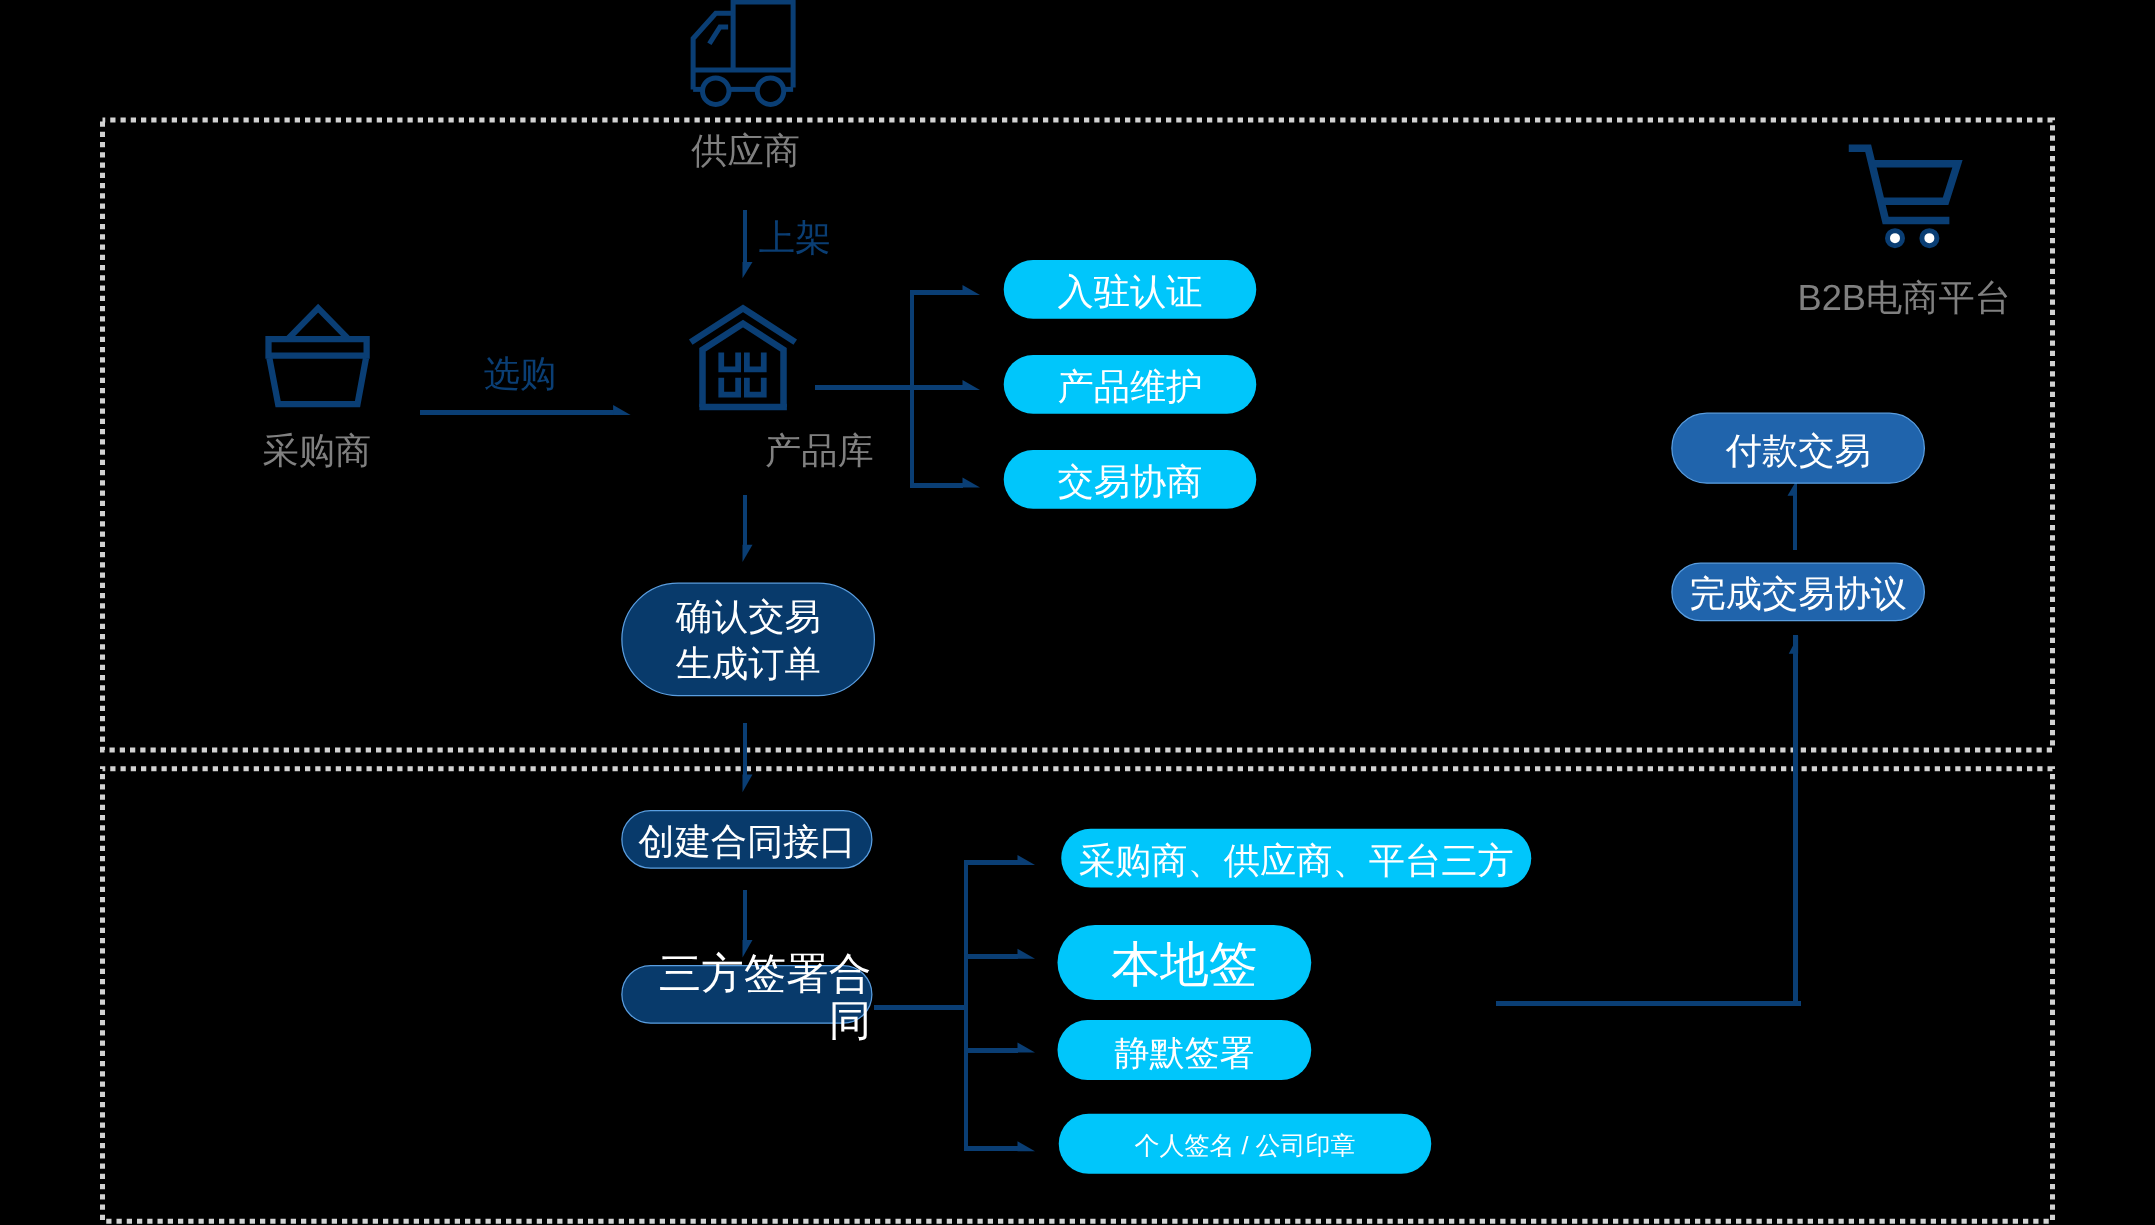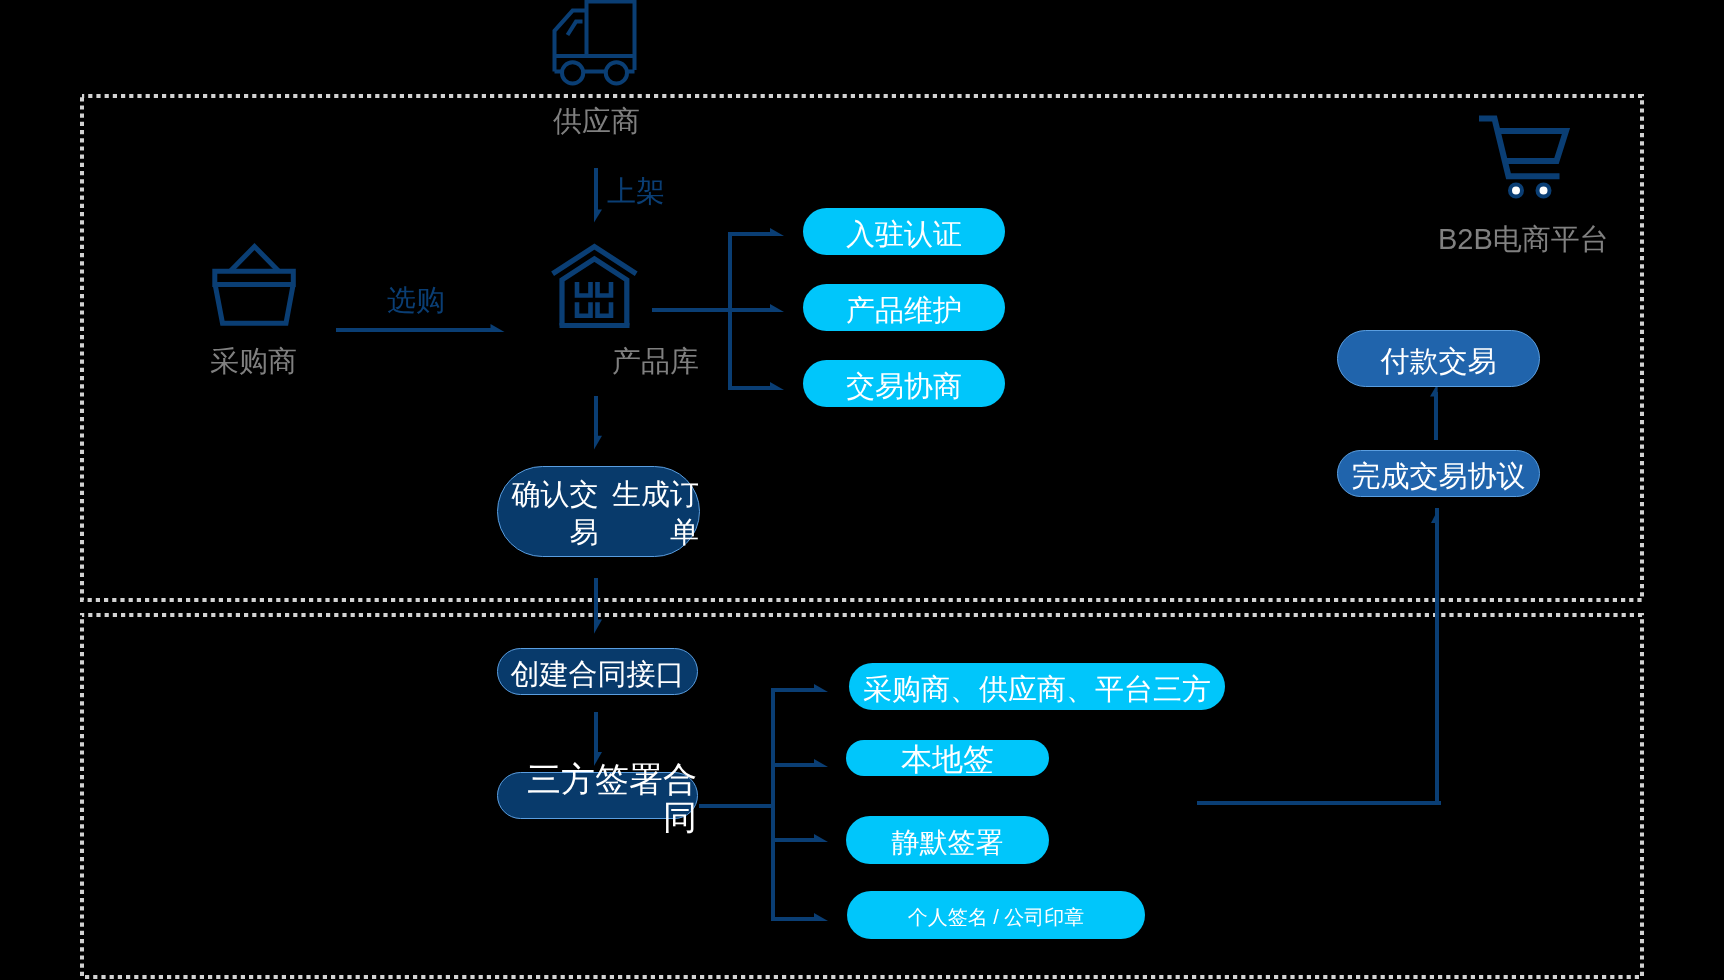--- a/index.html
+++ b/index.html
@@ -142,30 +142,30 @@
   <div class="lbl" style="left:576px;top:347px;margin-left:36px;">产品库</div>
   <div class="lbl" style="left:1438px;top:225px;">B2B电商平台</div>
 
   <div class="lbl edge" style="left:607px;top:177px;color:#0a3e74;">上架</div>
   <div class="lbl edge" style="left:387px;top:286px;color:#0a3e74;">选购</div>
 
   <div class="pill cyan" style="left:803px;top:208px;width:202px;height:47px;font-size:29px;">入驻认证</div>
   <div class="pill cyan" style="left:803px;top:284px;width:202px;height:47px;font-size:29px;">产品维护</div>
   <div class="pill cyan" style="left:803px;top:360px;width:202px;height:47px;font-size:29px;">交易协商</div>
 
-  <div class="pill navy two-line" style="left:497px;top:466px;width:203px;height:91px;font-size:29px;flex-direction:row;line-height:1.31;padding-top:4px;">
+  <div class="pill navy two-line" style="left:497px;top:466px;width:203px;height:91px;font-size:29px;flex-direction:column;line-height:1.31;padding-top:4px;">
     <span>确认交易</span>
     <span>生成订单</span>
   </div>
 
   <div class="pill blue" style="left:1337px;top:330px;width:203px;height:57px;font-size:29px;">付款交易</div>
   <div class="pill navy" style="left:497px;top:648px;width:201px;height:47px;font-size:29px;">创建合同接口</div>
 
   <div class="pill blue" style="left:1337px;top:450px;width:203px;height:47px;font-size:29px;">完成交易协议</div>
   <div class="pill navy" style="left:497px;top:772px;width:201px;height:47px;font-size:34px;">三方签署合同</div>
 
   <div class="pill cyan" style="left:849px;top:663px;width:376px;height:47px;font-size:29px;">采购商、供应商、平台三方</div>
-  <div class="pill cyan" style="left:846px;top:740px;width:203px;height:36px;font-size:31px;">本地签</div>
+  <div class="pill cyan" style="left:846px;top:740px;width:203px;height:60px;font-size:39px;">本地签</div>
   <div class="pill cyan" style="left:846px;top:816px;width:203px;height:48px;font-size:28px;">静默签署</div>
   <div class="pill cyan" style="left:847px;top:891px;width:298px;height:48px;font-size:20px;">个人签名 / 公司印章</div>
 
 
 </div>
 
 </body></html>

